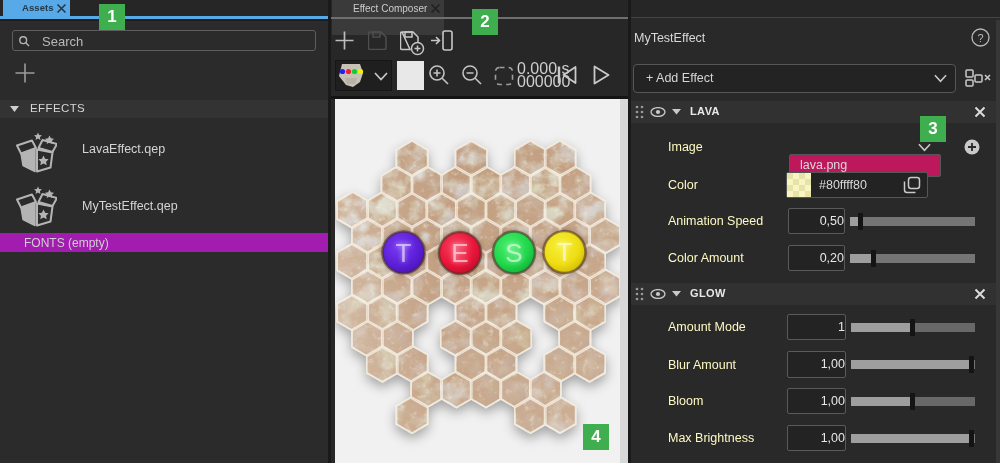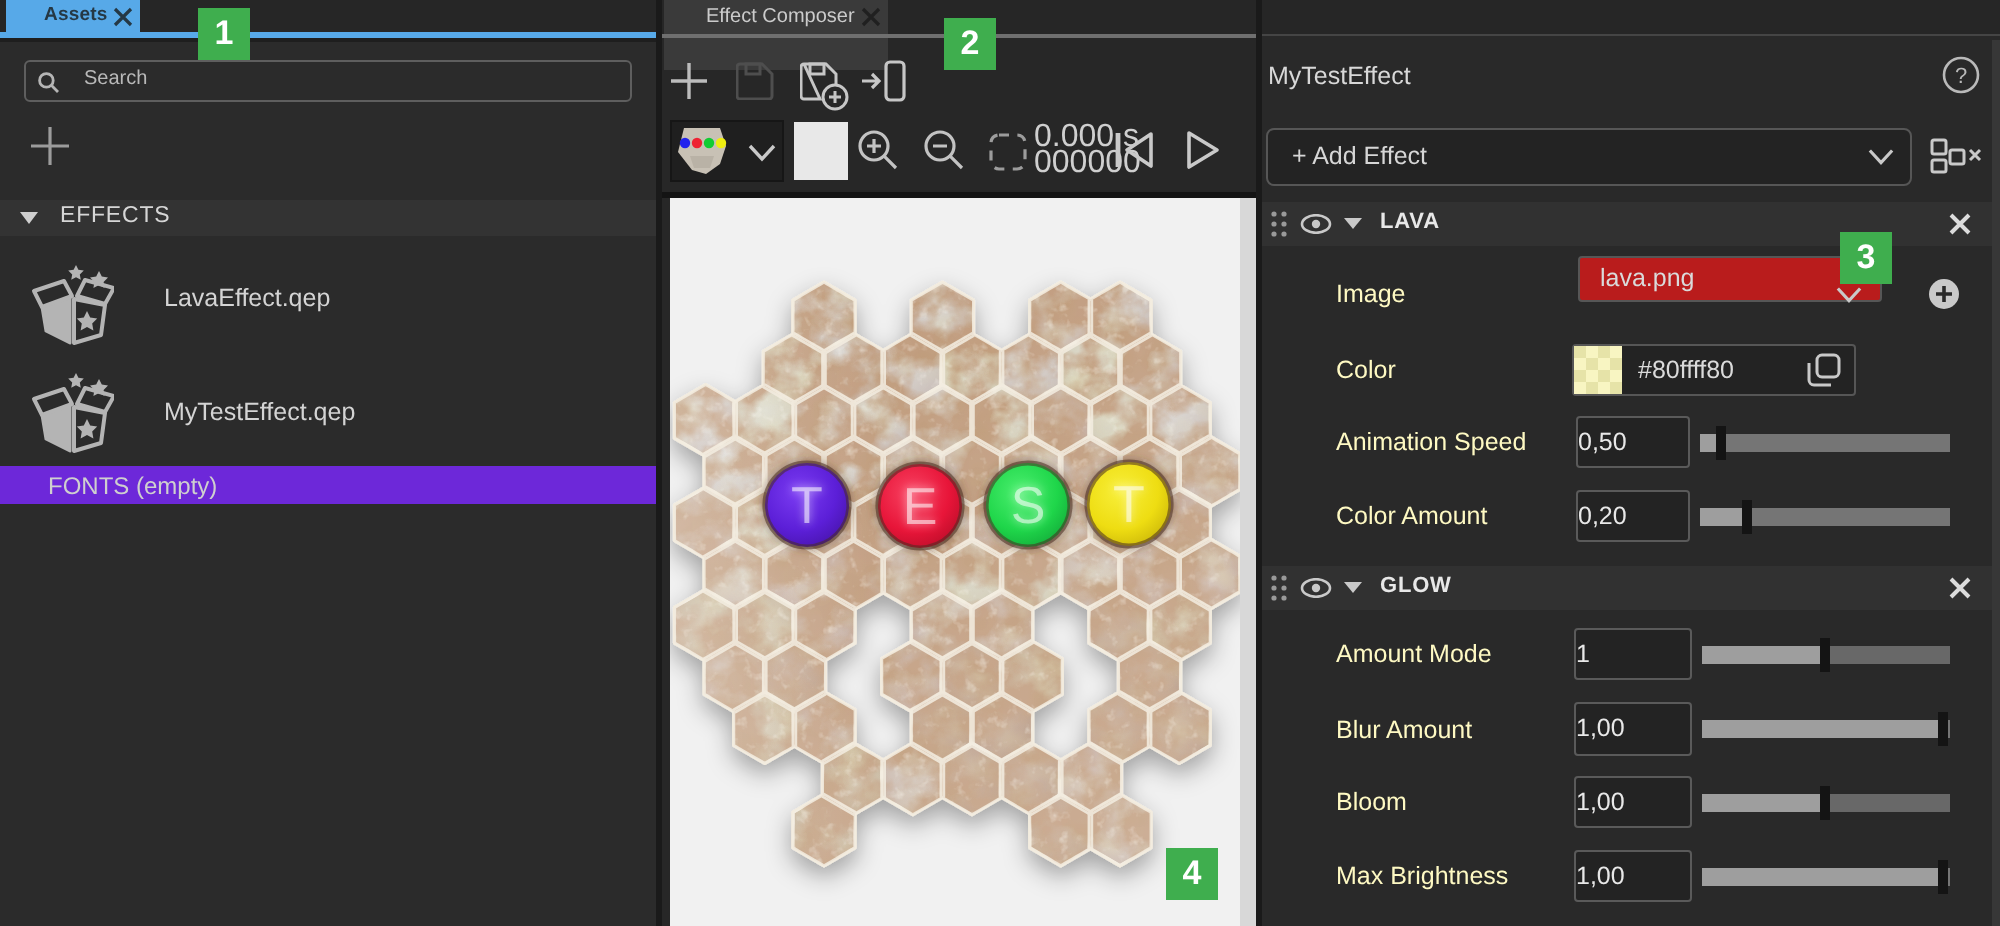--- a/index.html
+++ b/index.html
@@ -3,39 +3,39 @@
 <style>
 *{margin:0;padding:0;box-sizing:border-box}
 html,body{width:1000px;height:463px;overflow:hidden;background:#2b2b2b;
  font-family:"Liberation Sans",sans-serif;-webkit-font-smoothing:antialiased}
 .abs{position:absolute}
 .badge{position:absolute;width:26px;height:26px;background:#3fae4e;color:#fff;
  font-weight:bold;font-size:17px;text-align:center;line-height:26px;z-index:50;
  }
 .lbl{position:absolute;color:#fef9c3;font-size:12.5px;text-align:left}
 .vbox{position:absolute;background:#232323;border:1px solid #5a5a5a;border-radius:2px;
- color:#e8e8e8;font-size:12.5px;text-align:left}
+ color:#e8e8e8;font-size:12.5px;text-align:right}
 </style></head>
 <body>
 
 <div class="abs" style="left:0;top:0;width:328px;height:463px;background:#2b2b2b">
   <div class="abs" style="left:0;top:0;width:328px;height:16px;background:#262626"></div>
   <div class="abs" style="left:3px;top:0;width:67px;height:16px;background:#57a9e8;color:#253845;font-size:9.5px;line-height:16px;text-align:left;padding-left:19px;font-weight:bold;letter-spacing:0.1px">Assets</div>
   <svg class="abs" style="left:56px;top:3px" width="11" height="11" viewBox="0 0 11 11">
       <path d="M1.5 1.5 L9.5 9.5 M9.5 1.5 L1.5 9.5" stroke="#253845" stroke-width="1.6"></path>
     </svg>
   <div class="abs" style="left:0;top:16px;width:328px;height:2.5px;background:#57a9e8"></div>
   <div class="abs" style="left:0;top:18.5px;width:328px;height:2px;background:#1e1e1e"></div>
 
   <div class="abs" style="left:12px;top:30px;width:304px;height:21px;border:1px solid #5e5e5e;border-radius:3px">
     <svg class="abs" style="left:5px;top:4px" width="13" height="13" viewBox="0 0 13 13">
         <circle cx="5.2" cy="5.2" r="3.4" stroke="#b5b5b5" stroke-width="1.4" fill="none"></circle>
         <path d="M7.8 7.8 L11 11" stroke="#b5b5b5" stroke-width="1.4"></path>
       </svg>
-    <div class="abs" style="left:29px;top:3px;color:#b9b9b9;font-size:10px">Search</div>
+    <div class="abs" style="left:29px;top:3px;color:#b9b9b9;font-size:13px">Search</div>
   </div>
   <svg class="abs" style="left:15px;top:63px" width="20" height="20" viewBox="0 0 20 20">
       <path d="M10 0.5 V19.5 M0.5 10 H19.5" stroke="#9c9c9c" stroke-width="1.6"></path>
     </svg>
 
   <div class="abs" style="left:0;top:100px;width:352px;height:18px;background:#333333">
     <svg class="abs" style="left:10px;top:6px" width="9" height="6" viewBox="0 0 9 6">
         <path d="M0 0 L9 0 L4.5 6 Z" fill="#cfcfcf"></path>
       </svg>
     <div class="abs" style="left:30px;top:2px;color:#d6d6d6;font-size:11.5px;letter-spacing:0.4px">EFFECTS</div>
@@ -57,21 +57,21 @@
 <path d="M4 16.5 L19 11.5 L23 19 L8 24.5 Z"></path>
 <path d="M25.5 19 L29.5 11 L44 15 L39.5 23 Z"></path>
 <path d="M24 20.5 L39.5 23.5 L37.5 38.5 L24 42.5 Z"></path>
 </g>
 <path d="M8 24.5 L22 20 L22 42.5 L10 36.5 Z" fill="#b4b4b4" stroke="#b4b4b4" stroke-width="1.5" stroke-linejoin="round"></path>
 <path d="M25 3.5 l1.2 2.4 2.7 0.4 -2 1.9 0.5 2.7 -2.4 -1.3 -2.4 1.3 0.5 -2.7 -2 -1.9 2.7 -0.4 Z" fill="#b4b4b4"></path>
 <path d="M36.5 6.5 l1.4 2.8 3.1 0.45 -2.2 2.2 0.5 3.1 -2.8 -1.5 -2.8 1.5 0.5 -3.1 -2.2 -2.2 3.1 -0.45 Z" fill="#b4b4b4"></path>
 <path d="M30.5 26.5 l1.6 3.2 3.5 0.5 -2.5 2.5 0.6 3.5 -3.2 -1.7 -3.2 1.7 0.6 -3.5 -2.5 -2.5 3.5 -0.5 Z" fill="#b4b4b4"></path>
     </svg>
   <div class="abs" style="left:82px;top:199px;color:#d4d4d4;font-size:12.5px">MyTestEffect.qep</div>
-  <div class="abs" style="left:0;top:233px;width:328px;height:19px;background:#6d28d9">
+  <div class="abs" style="left:0;top:233px;width:328px;height:19px;background:#a21caf">
     <div class="abs" style="left:24px;top:3px;color:#cfcfcf;font-size:12px">FONTS (empty)</div>
   </div>
 </div>
 <div class="abs" style="left:328px;top:0;width:3px;height:463px;background:#1a1a1a"></div>
 
 <div class="abs" style="left:331px;top:0;width:297px;height:463px;background:#272727">
   <div class="abs" style="left:0;top:0;width:297px;height:17px;background:#262626"></div>
   <div class="abs" style="left:1px;top:0;width:112px;height:35px;background:#3a3a3a;color:#cbcbcb;font-size:10px;line-height:17px;padding-left:21px">Effect Composer</div>
   <svg class="abs" style="left:99px;top:3px" width="11" height="11" viewBox="0 0 11 11">
       <path d="M1.5 1.5 L9.5 9.5 M9.5 1.5 L1.5 9.5" stroke="#202020" stroke-width="1.6"></path>
@@ -512,21 +512,21 @@
     </svg>
     <svg class="abs" style="left:41px;top:8px" width="9" height="6" viewBox="0 0 9 6">
       <path d="M0 0 L9 0 L4.5 5.5 Z" fill="#c9c9c9"></path>
     </svg>
     <div class="abs" style="left:59px;top:4px;color:#e8e8e8;font-size:11px;font-weight:bold;letter-spacing:0.4px">LAVA</div>
     <svg class="abs" style="left:343px;top:5px" width="12" height="12" viewBox="0 0 12 12">
       <path d="M1.5 1.5 L10.5 10.5 M10.5 1.5 L1.5 10.5" stroke="#dcdcdc" stroke-width="2"></path>
     </svg>
   </div>
 <div class="lbl" style="left:668px;top:140px;width:100px">Image</div>
-<div class="abs" style="left:789px;top:128px;width:152px;height:23px;background:#b91c1c;border:1px solid #565656;border-radius:2px">
+<div class="abs" style="left:789px;top:154px;width:152px;height:23px;background:#be185d;border:1px solid #565656;border-radius:2px">
   <div class="abs" style="left:10px;top:3px;color:#dadada;font-size:12.5px">lava.png</div>
 </div>
 <svg class="abs" style="left:918px;top:143px" width="13" height="9" viewBox="0 0 14 9">
     <path d="M1 1 L7 7.5 L13 1" stroke="#c9c9c9" stroke-width="1.7" fill="none"></path>
   </svg>
 <svg class="abs" style="left:964px;top:139px" width="16" height="16" viewBox="0 0 16 16">
     <circle cx="8" cy="8" r="7.5" fill="#c9c9c9"></circle>
     <path d="M8 4 V12 M4 8 H12" stroke="#292929" stroke-width="1.8"></path>
   </svg>
 

